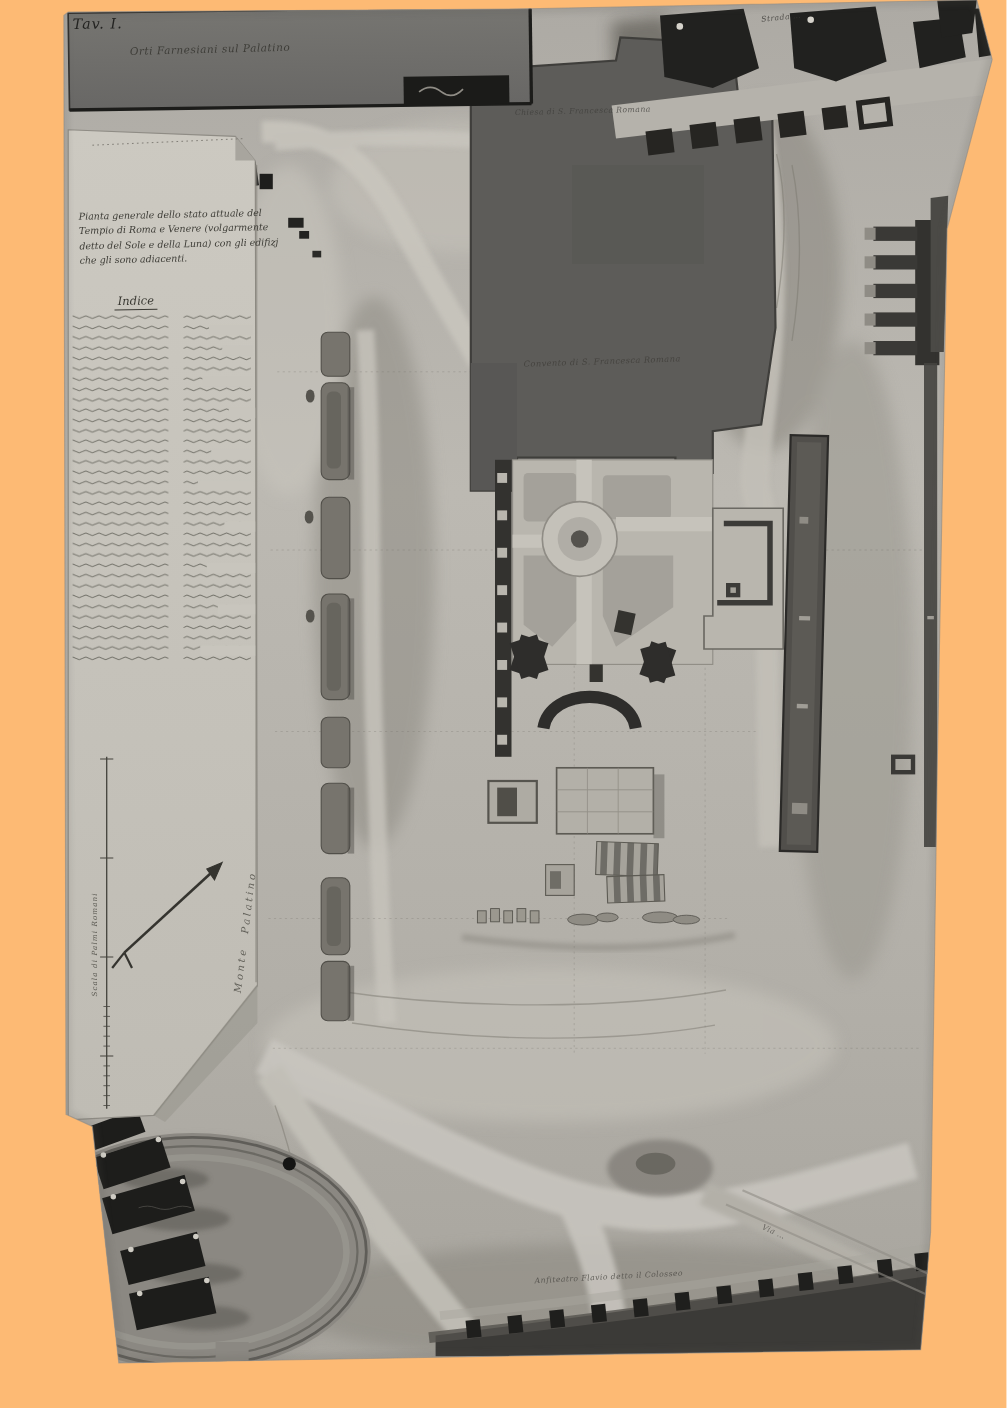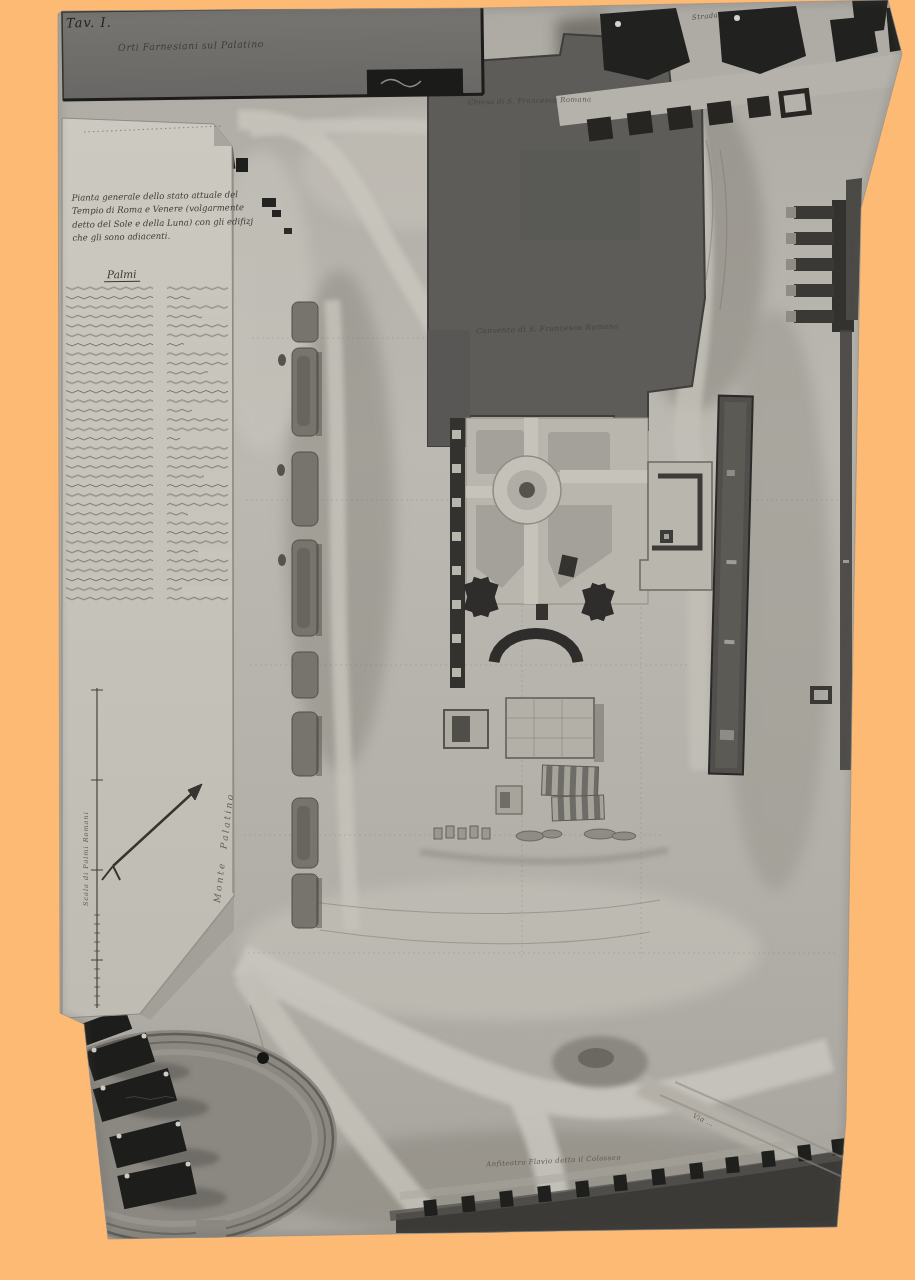--- a/index.html
+++ b/index.html
@@ -411,21 +411,21 @@
 <div class="ov plate">Tav. I.</div>
 <div class="ov note">Orti Farnesiani sul Palatino</div>
 
 <div class="ov title">
   <div>Pianta generale dello stato attuale del</div>
   <div>Tempio di Roma e Venere (volgarmente</div>
   <div>detto del Sole e della Luna) con gli edifizj</div>
   <div>che gli sono adiacenti.</div>
 </div>
 
-<div class="ov indice">Palmi</div>
+<div class="ov indice">Indice</div>
 
 <div class="ov lbl church">Chiesa di S. Francesca Romana</div>
 <div class="ov lbl convent">Convento di S. Francesca Romana</div>
 <div class="ov lbl street">Strada …</div>
 <div class="ov lbl coloss">Anfiteatro Flavio detto il Colosseo</div>
 <div class="ov lbl via">Via …</div>
 <div class="ov palatino">Monte Palatino</div>
 <div class="ov scala">Scala di Palmi Romani</div>
 
 </div>

